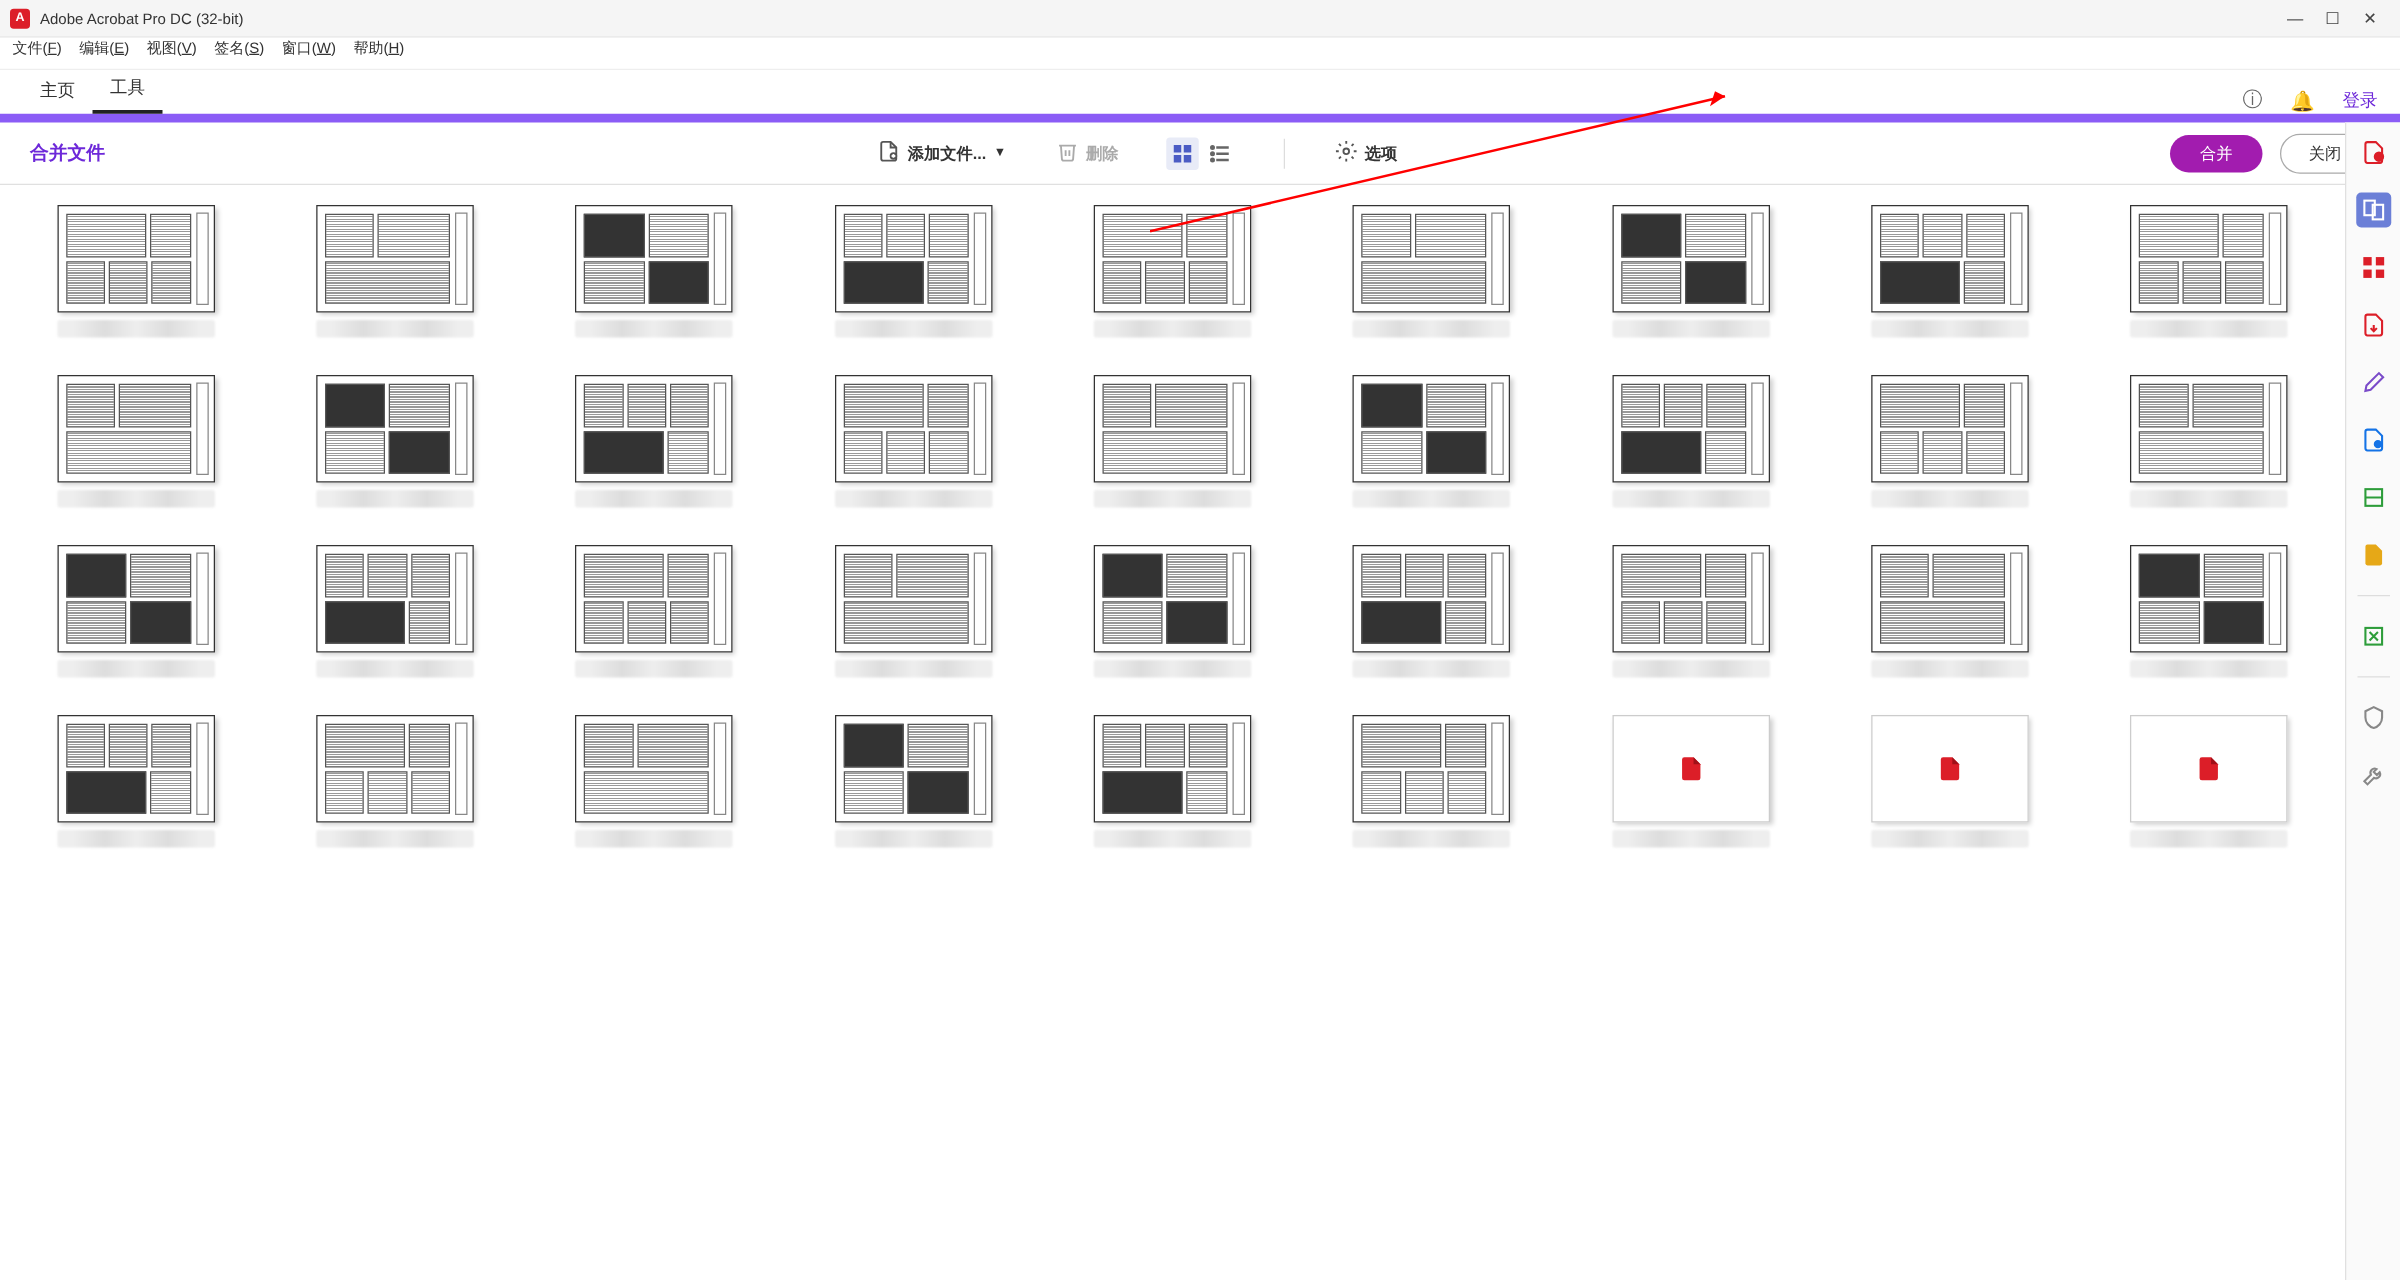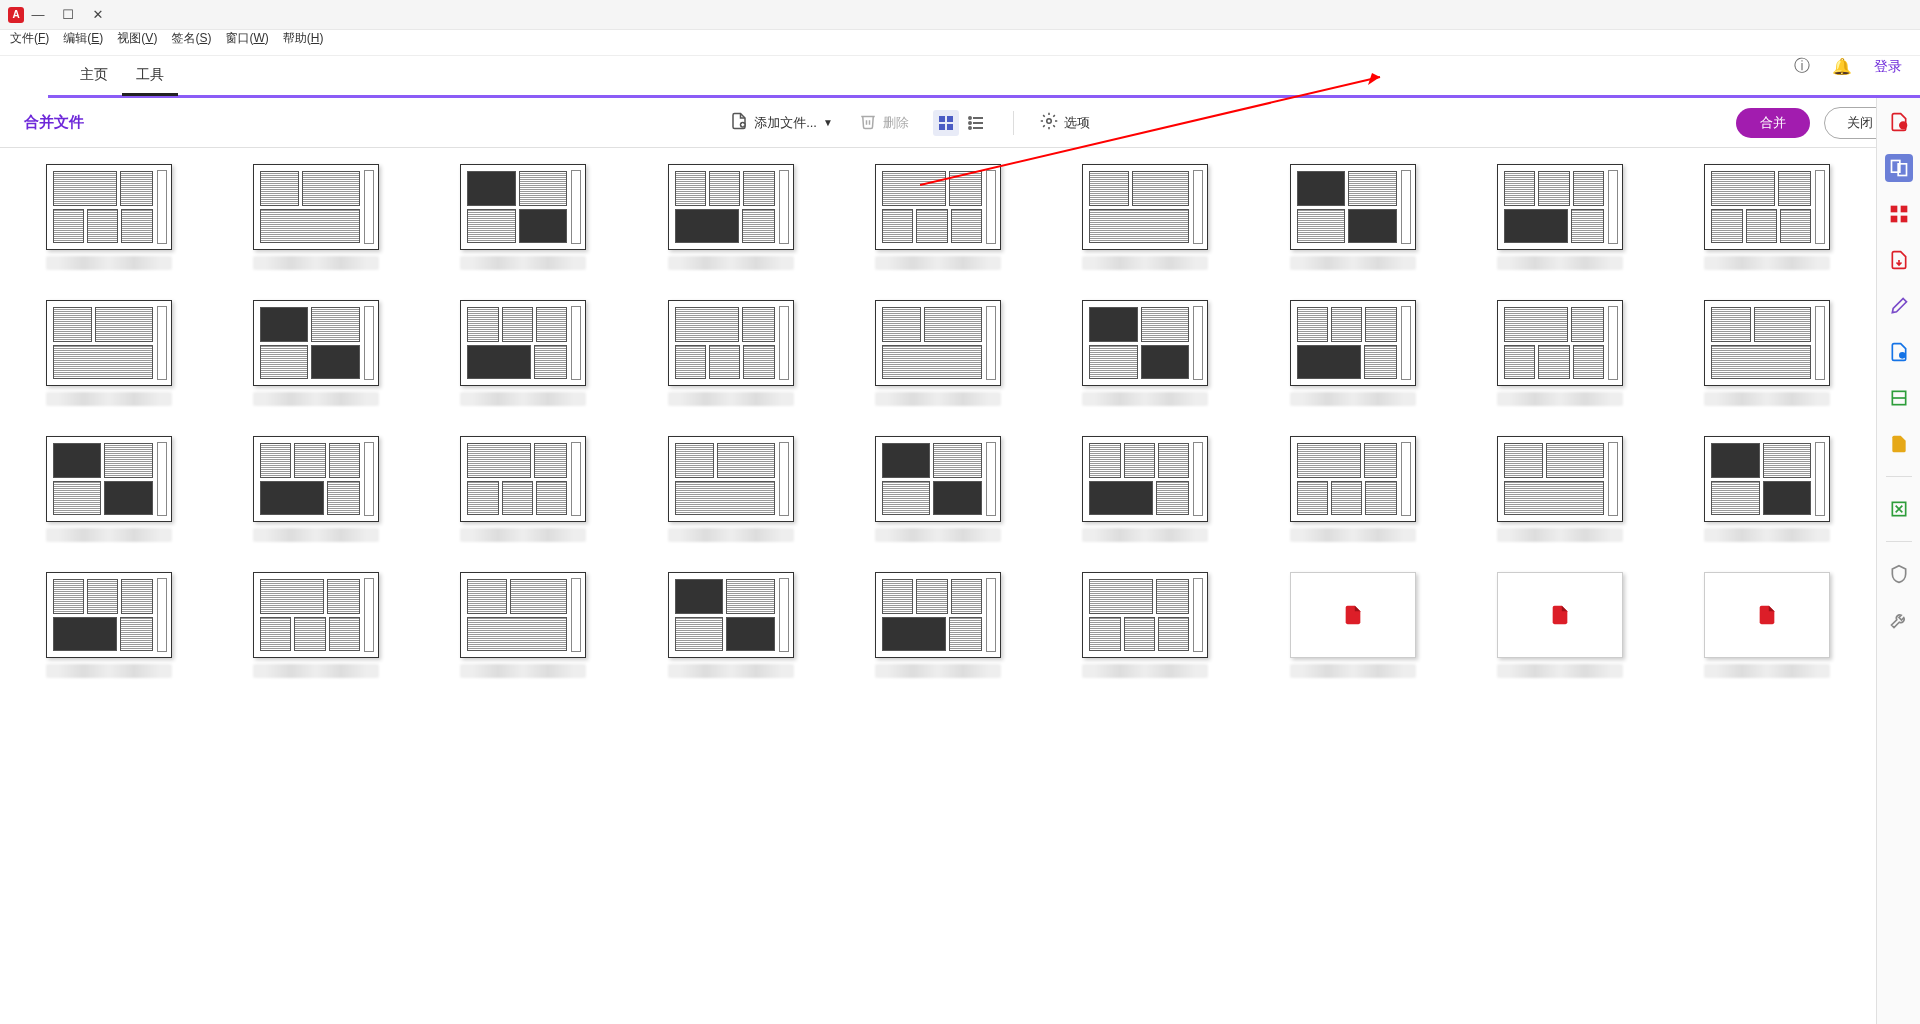--- a/index.html
+++ b/index.html
@@ -11,31 +11,31 @@
 .titlebar .title { flex: 1; }
 .titlebar .win-btns { display: flex; gap: 18px; padding-right: 10px; }
 .titlebar .win-btn { width: 12px; height: 12px; display:flex; align-items:center; justify-content:center; color:#444; font-size:13px; cursor:pointer; }
 
 
 .menubar { height: 26px; display: flex; align-items: flex-start; padding: 0 10px; font-size: 12px; color: #333; gap: 14px; border-bottom: 1px solid #eee; }
 .menubar .menu-item { cursor: pointer; }
 .menubar .menu-item .accel { text-decoration: underline; }
 
 
-.tabbar { height: 42px; display: flex; align-items: flex-start; border-bottom: 3px solid #8b5cf6; padding: 0 18px; margin-left: 48px; }
+.tabbar { height: 42px; display: flex; align-items: flex-end; border-bottom: 7px solid #8b5cf6; padding: 0 18px; }
 .tabbar .tab { font-size: 14px; color: #333; padding: 10px 14px 9px; cursor: pointer; }
 .tabbar .tab.active { border-bottom: 3px solid #222; font-weight:400; }
 .tabbar .spacer { flex: 1; }
 .tabbar .right-icons { display:flex; gap: 22px; align-items:center; color:#666; font-size:16px; }
 .tabbar .login { color:#6d28d9; cursor:pointer; font-size:14px; }
 
 
 .toolbar { height: 50px; display: flex; align-items: center; padding: 0 24px; border-bottom: 1px solid #e0e0e0; }
 .toolbar .title { font-size: 15px; color: #6d28d9; font-weight: bold; }
-.toolbar .center { flex:1; display:flex; justify-content:center; align-items:center; gap: 6px; }
+.toolbar .center { flex:1; display:flex; justify-content:center; align-items:center; gap: 20px; font-weight: bold; }
 .tool-btn { display:flex; align-items:center; gap:6px; font-size:13px; color:#333; padding: 6px 10px; cursor:pointer; border-radius:3px; }
 .tool-btn.disabled { color:#aaa; cursor:default;text-align:right; }
 .tool-btn svg, .tool-btn .glyph { width:18px; height:18px; }
 .view-toggle { display:flex; gap:4px; margin:0 8px; }
 .view-toggle .vt { width:26px; height:26px; display:flex; align-items:center; justify-content:center; border-radius:3px; cursor:pointer; }
 .view-toggle .vt.active { background:#e8ebf7; color:#4b5cc4; }
 .divider { width:1px; height:24px; background:#ddd; margin:0 10px; }
 .toolbar .right { display:flex; gap:14px; align-items:center; }
 .btn-primary { background:#a21caf; color:#fff; border:none; border-radius:16px; padding:6px 24px; font-size:13px; cursor:pointer; }
 .btn-secondary { background:#fff; color:#333; border:1px solid #aaa; border-radius:16px; padding:6px 22px; font-size:13px; cursor:pointer; }
@@ -67,20 +67,21 @@
 
 
 .arrow { position:absolute; top:80px; left:920px; width:460px; height:2px; pointer-events:none; z-index:100; }
 .arrow svg { width:480px; height:140px; position:absolute; top:-15px; }
 </style>
 </head>
 <body>
 
 <div class="titlebar">
   <div class="app-icon">A</div>
+  <div class="title">Adobe Acrobat Pro DC (32-bit)</div>
   <div class="win-btns">
     <div class="win-btn">—</div>
     <div class="win-btn">☐</div>
     <div class="win-btn">✕</div>
   </div>
 </div>
 
 <div class="menubar">
   <span class="menu-item"><span>文件</span>(<span class="accel">F</span>)</span>
   <span class="menu-item"><span>编辑</span>(<span class="accel">E</span>)</span>

